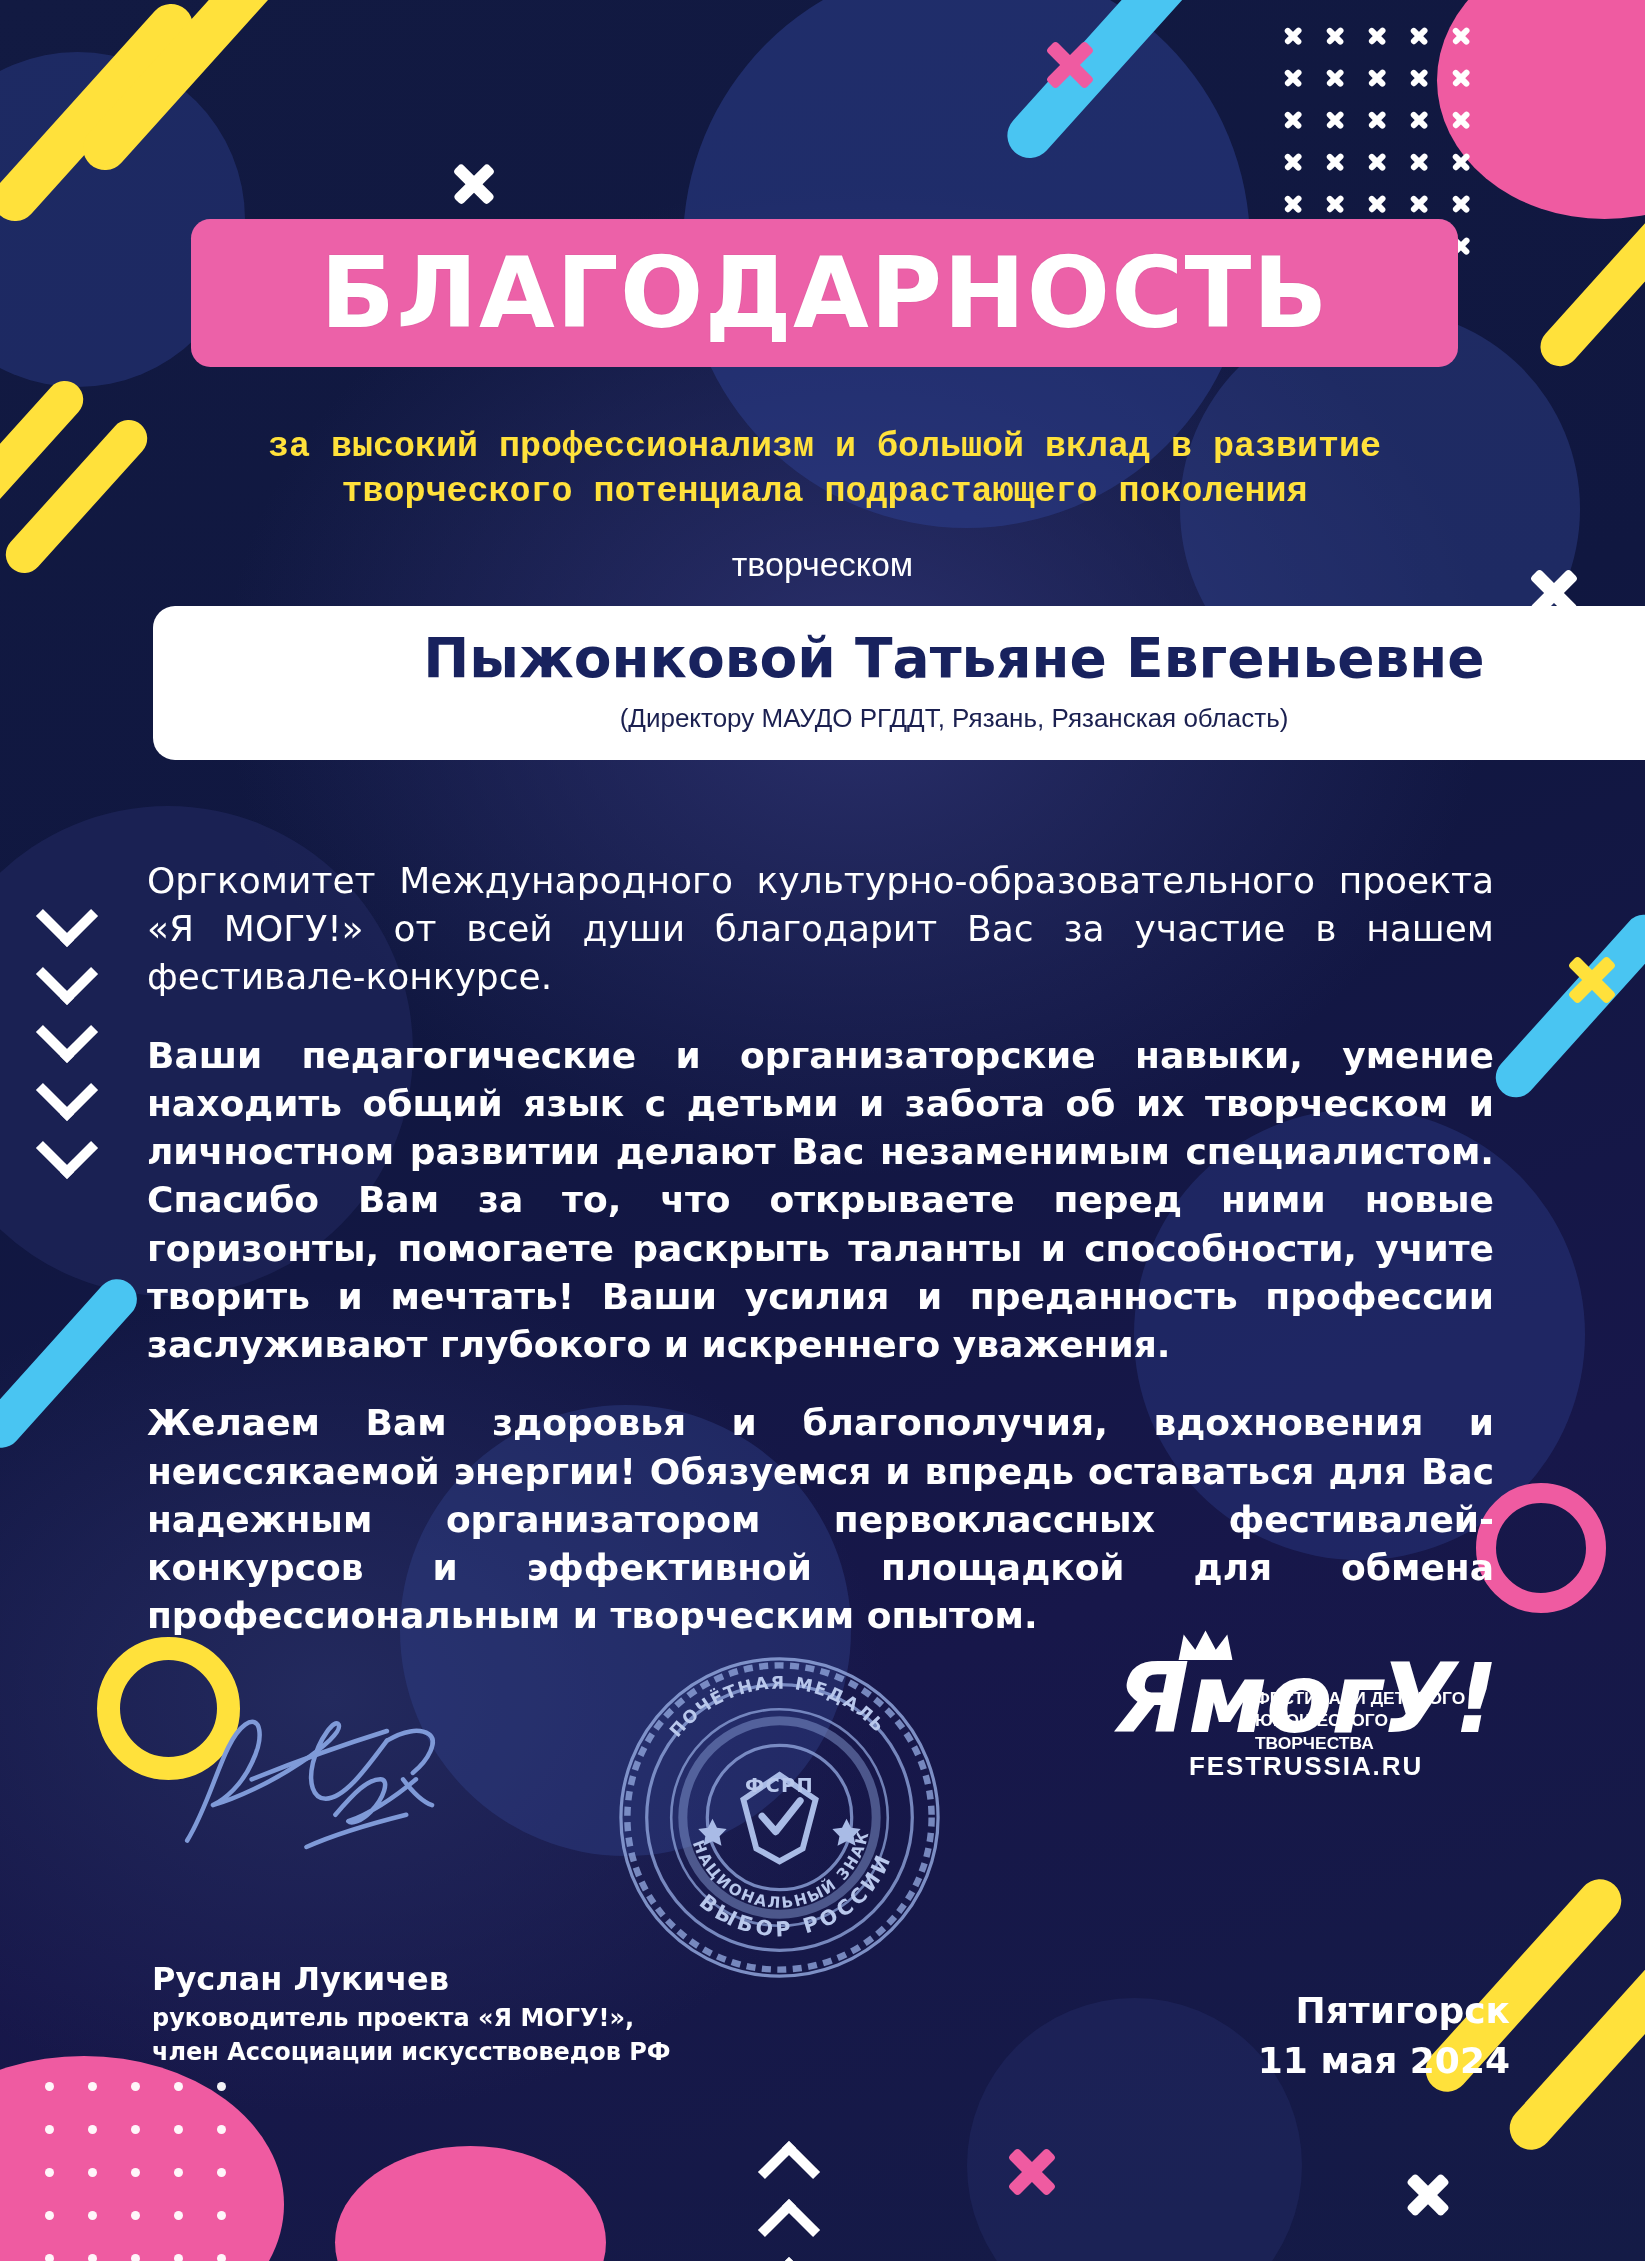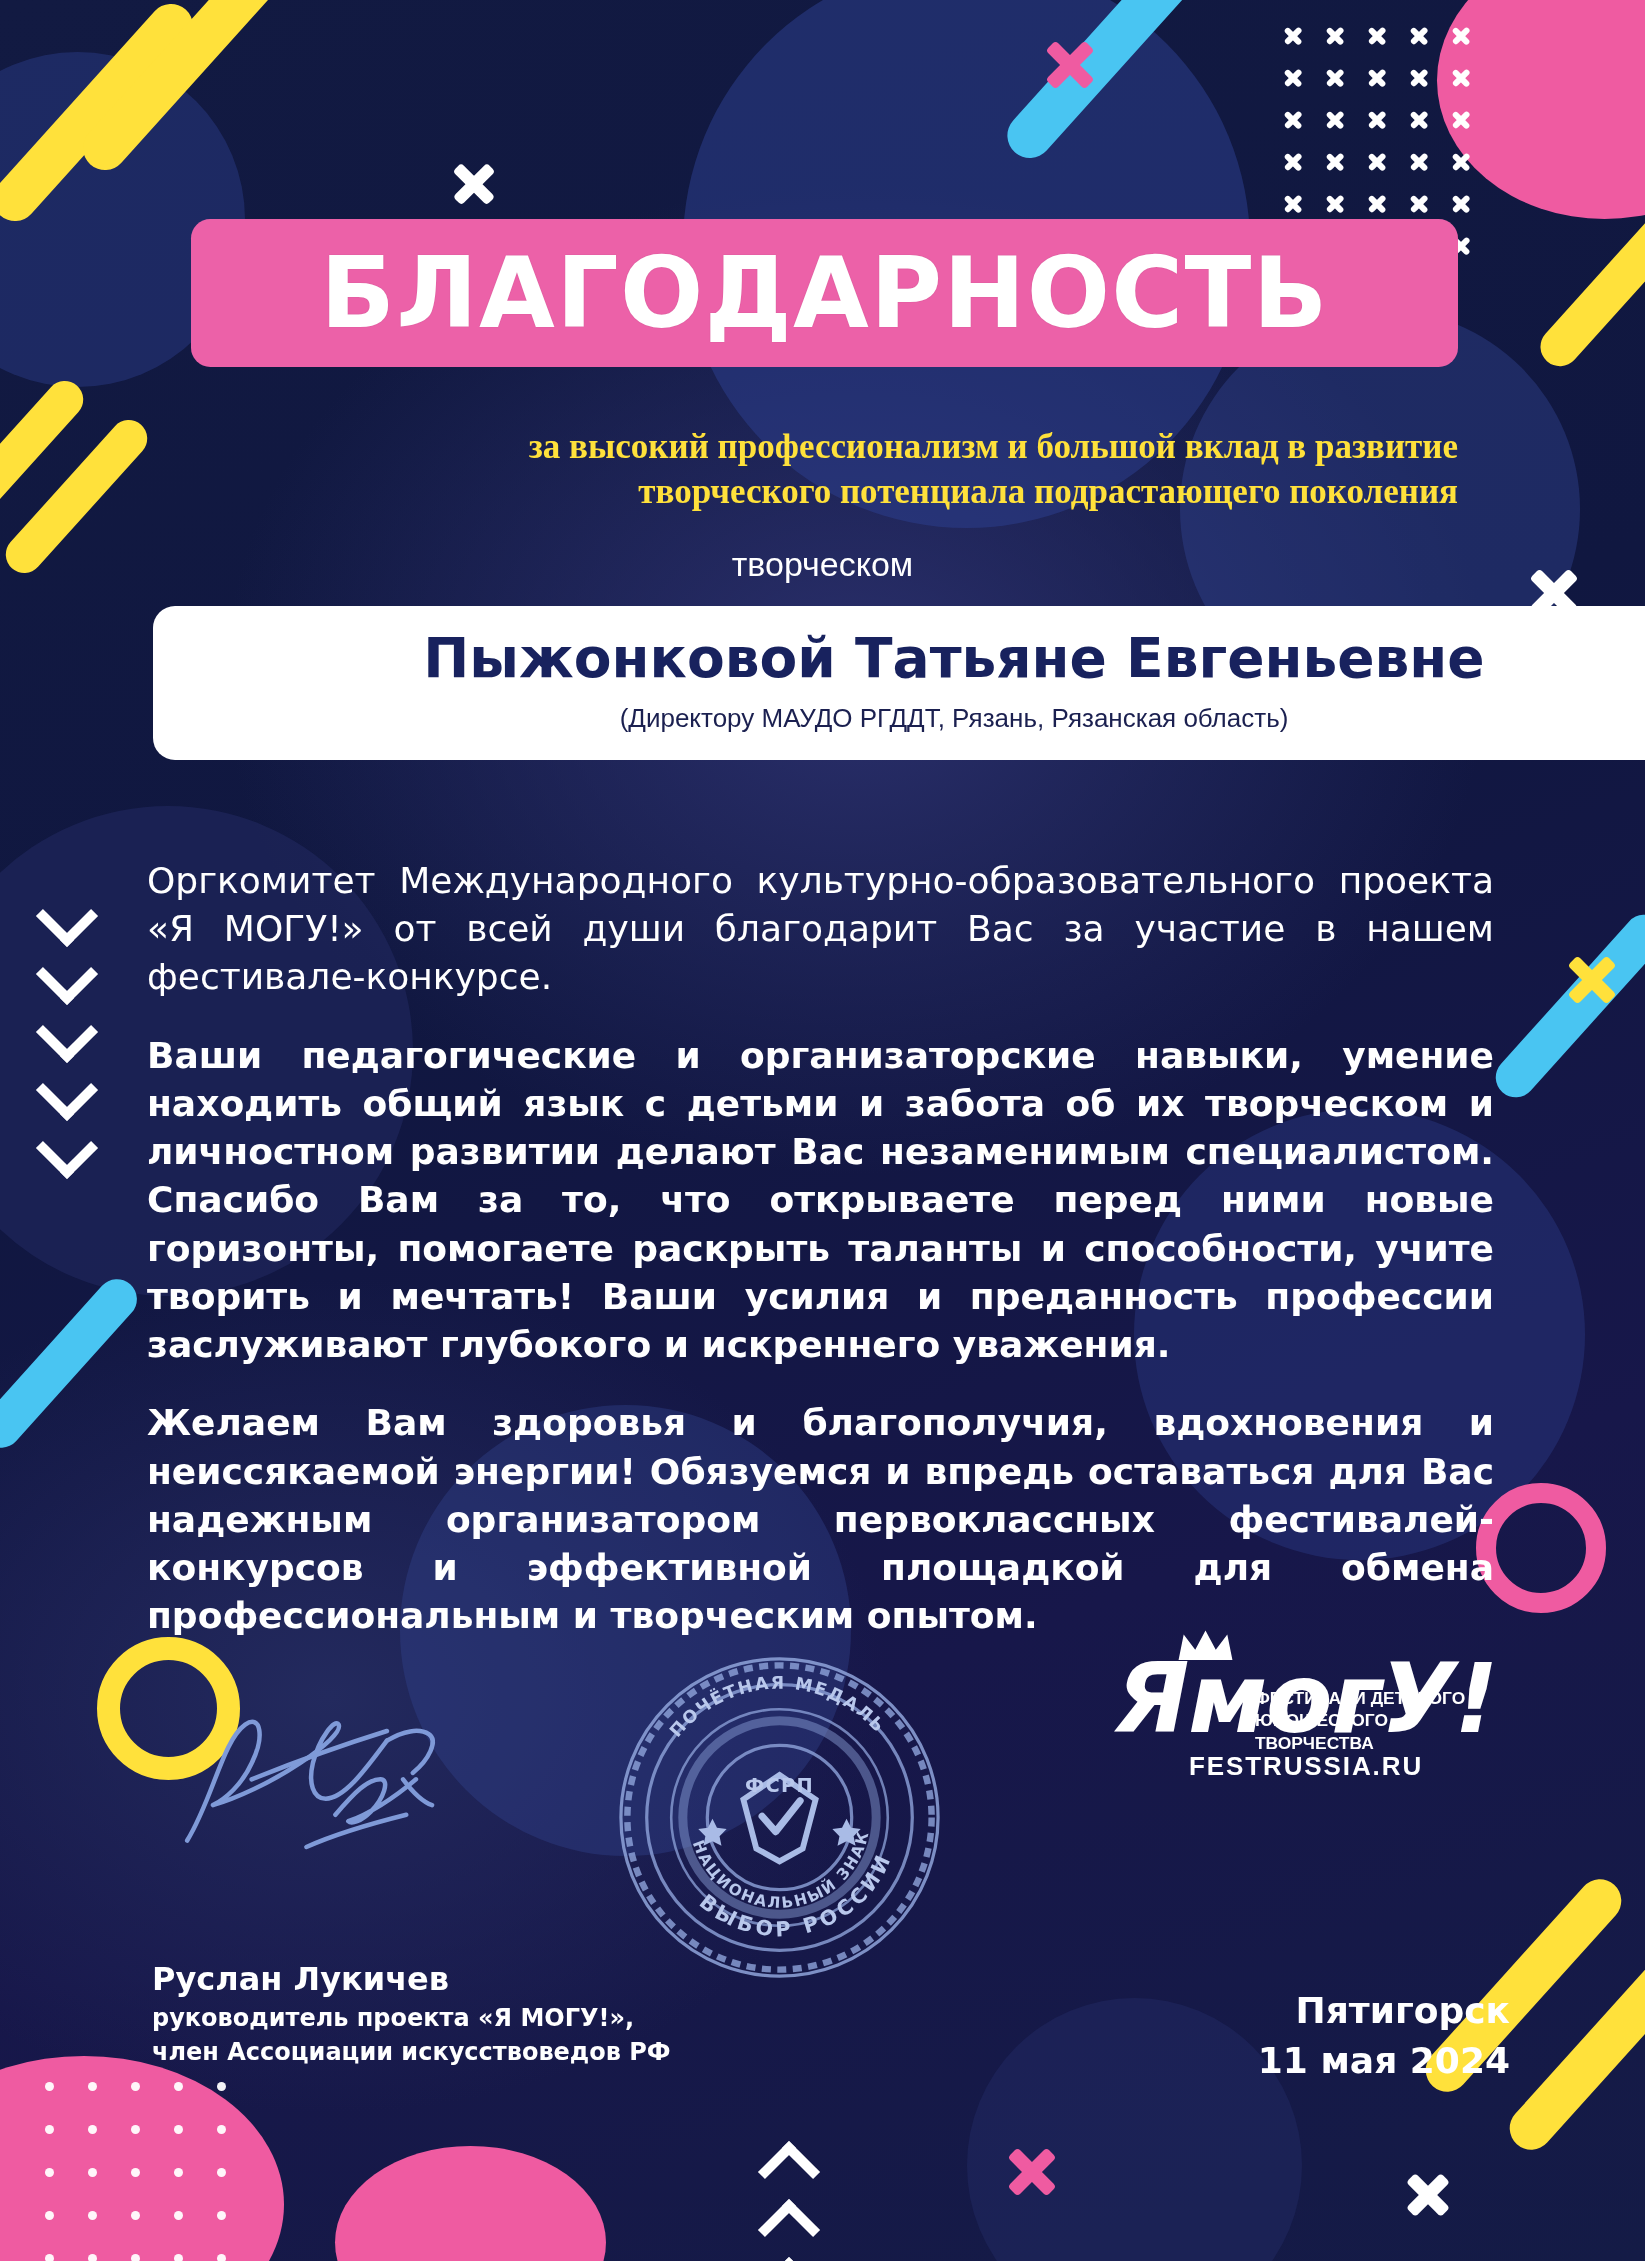--- a/index.html
+++ b/index.html
@@ -127,26 +127,26 @@
     color: #ffffff;
     text-shadow: 0 0 1.3px rgba(0,0,0,.15);
     font-family: "DejaVu Sans", sans-serif;
   }
 
   .subtitle {
     position: absolute;
     left: 191px;
     top: 425px;
     width: 1267px;
-    text-align: right;
+    text-align: center;
     color: #ffe13b;
     font-weight: 800;
     font-size: 35px;
     line-height: 1.28;
-    font-family: Liberation Serif, serif;
+    font-family: Liberation Mono, monospace;
   }
 
   .announce {
     position: absolute;
     left: 0;
     top: 545px;
     width: 1645px;
     text-align: center;
     color: #ffffff;
     font-size: 34px;

